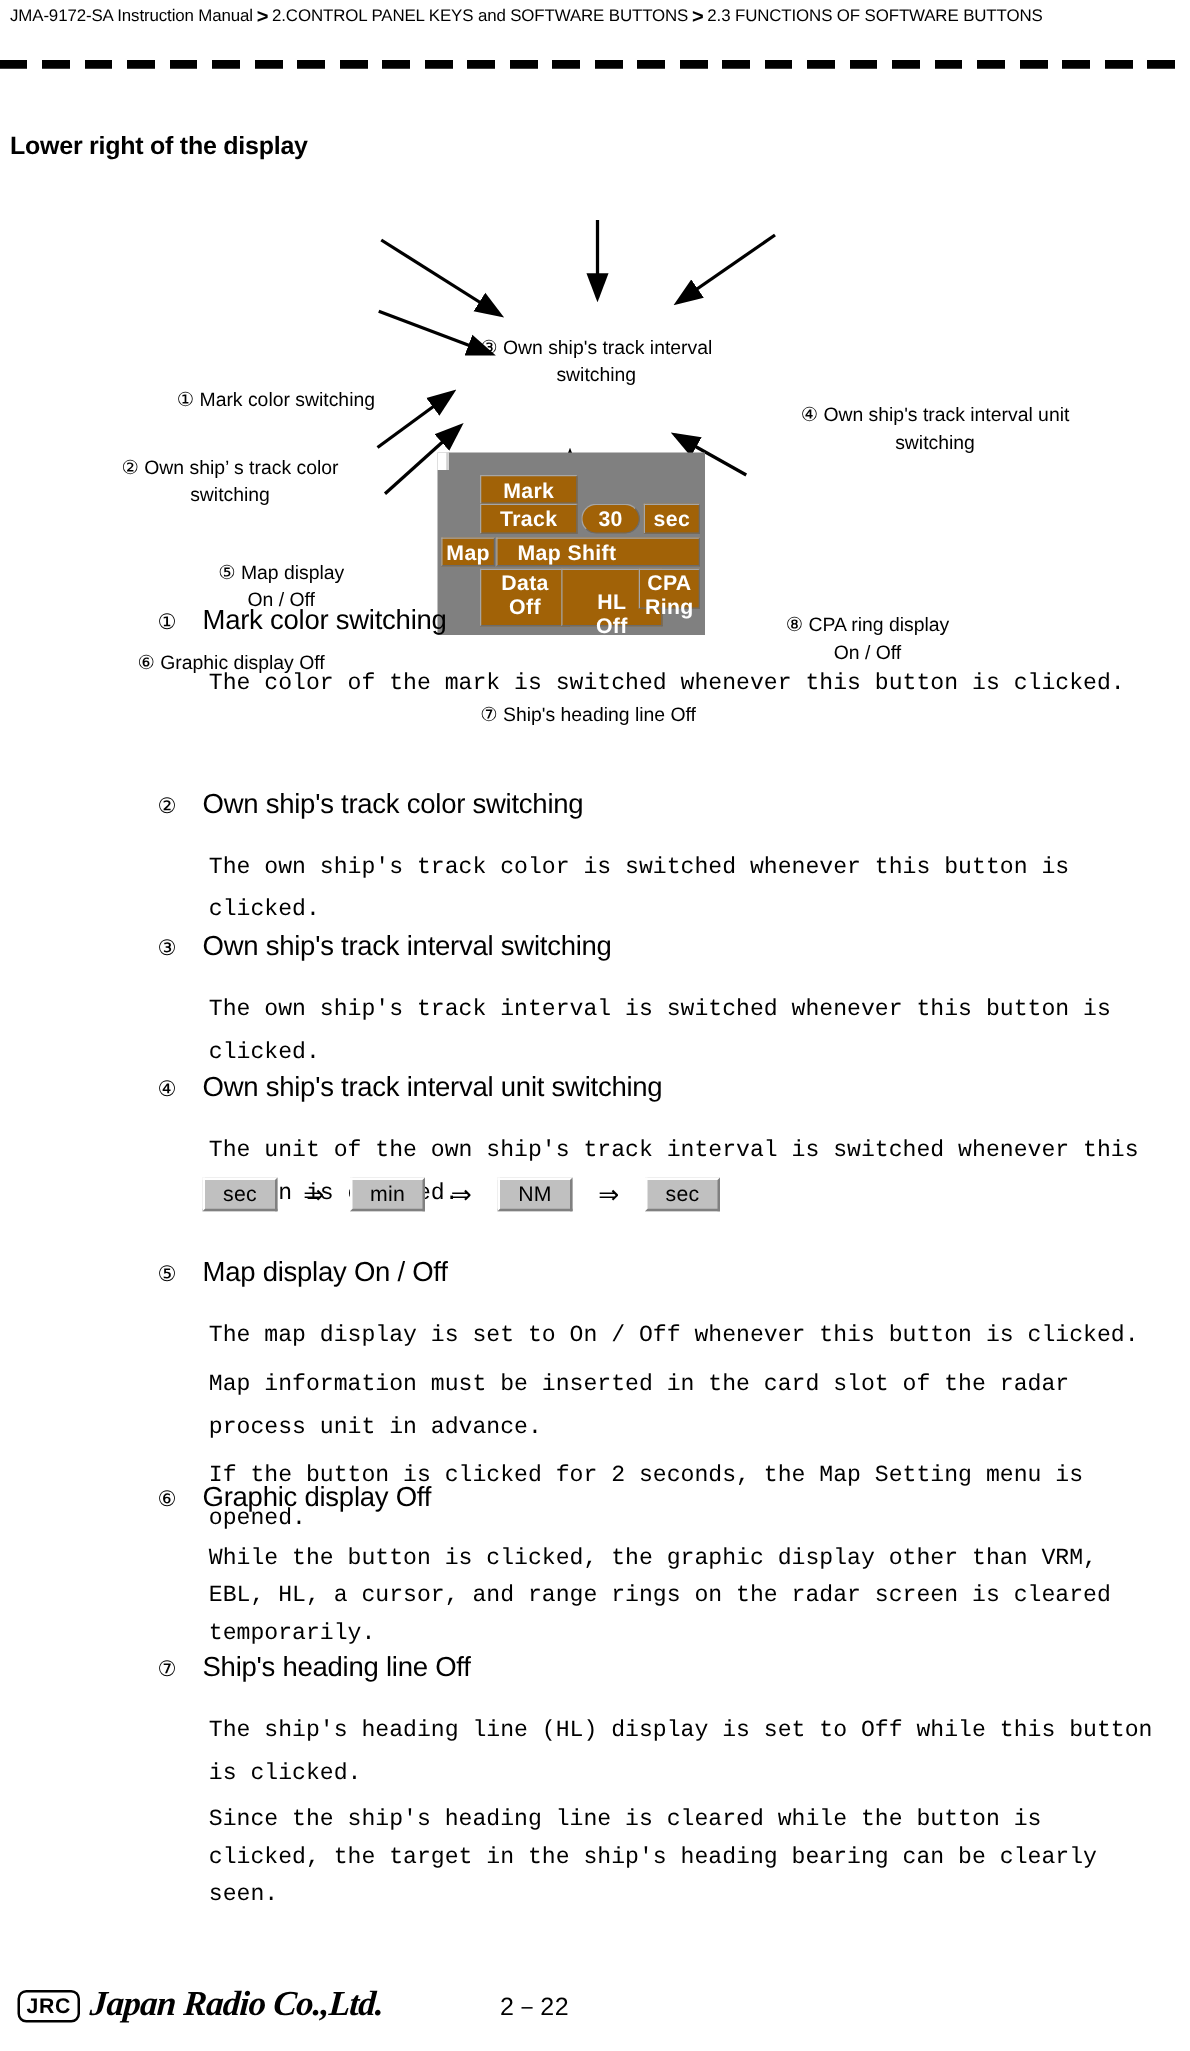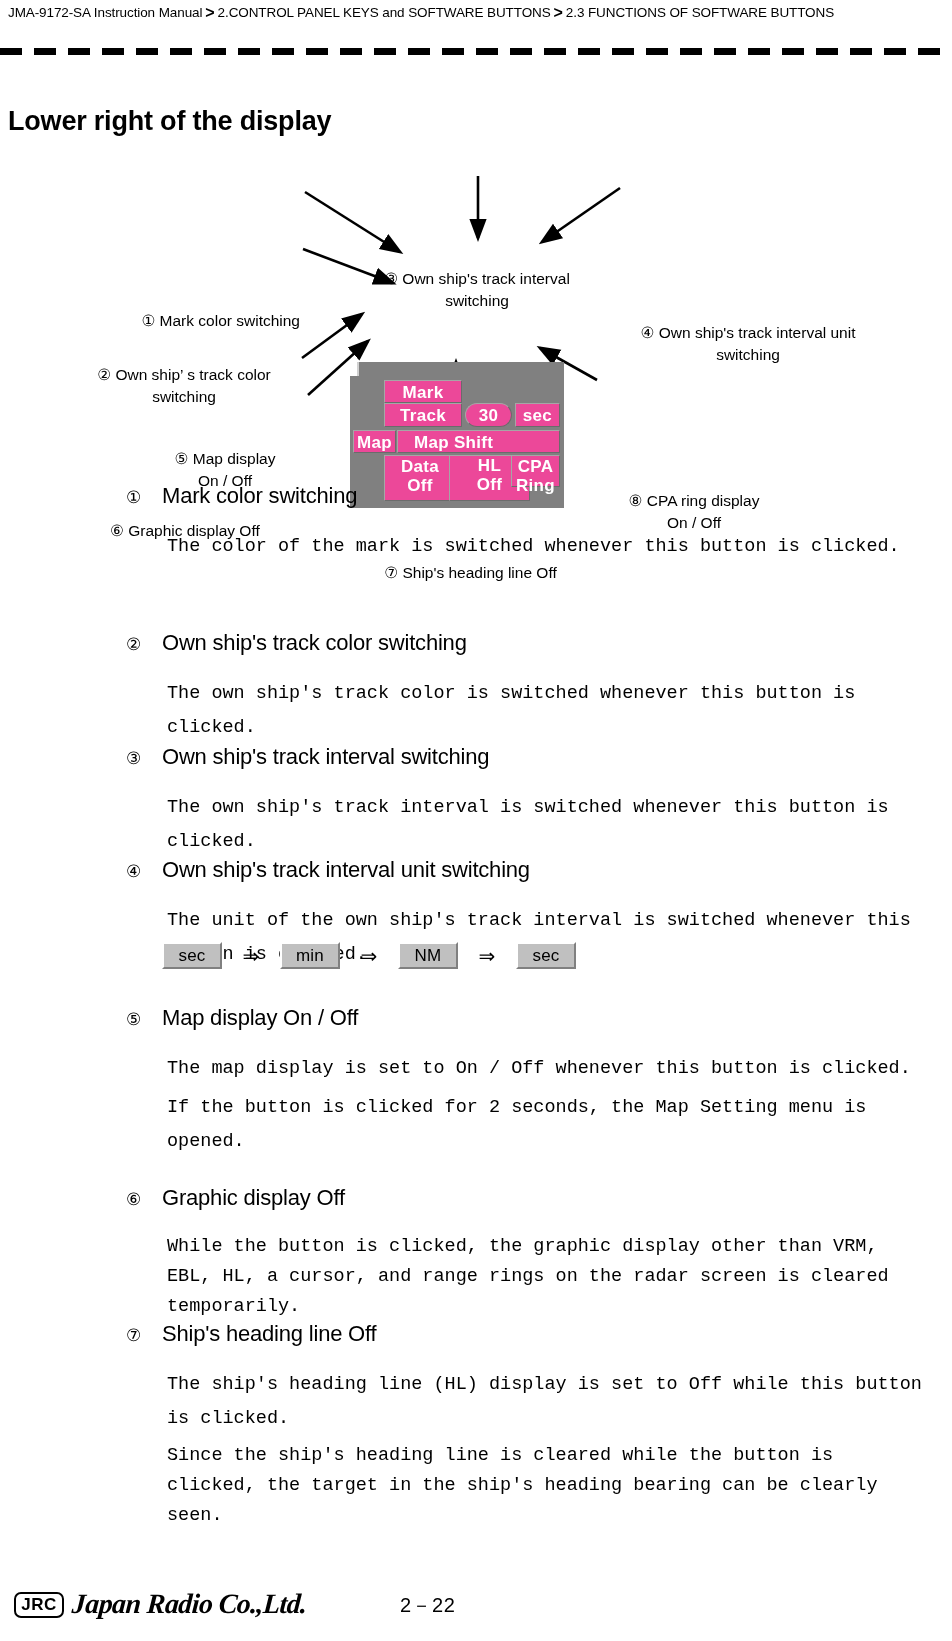--- a/index.html
+++ b/index.html
@@ -46,21 +46,21 @@
         #000 0px, #000 22px,
         #fff 22px, #fff 34px);
   }
 
   
   .page-title {
     position: absolute;
     left: 8px;
     top: 106px;
     font-family: "Liberation Sans", sans-serif;
-    font-size: 27px;
+    font-size: 20px;
     font-weight: bold;
     letter-spacing: -0.2px;
   }
 
   
   .figure {
     position: absolute;
     left: 0;
     top: 130px;
     width: 952px;
@@ -104,40 +104,40 @@
     border-right: 2px solid #d0d0d0;
   }
   .pbtn {
     position: absolute;
     color: #ffffff;
     font-family: "Liberation Sans", sans-serif;
     font-weight: bold;
     font-size: 17px;
     line-height: 19px;
     text-align: center;
-    background: #ec4899;
+    background: #a16207;
     border-top: 1px solid #a6a6a6;
     border-left: 1px solid #a6a6a6;
     border-right: 1px solid #6b6b6b;
     border-bottom: 1px solid #6b6b6b;
     box-sizing: border-box;
     letter-spacing: 0.3px;
   }
   
   .b-mark  { left: 34px;  top: 18px;  width: 78px; height: 23px; padding-top: 2px;}
   
   .b-track { left: 34px;  top: 41px;  width: 78px; height: 24px; padding-top: 2px;}
   .b-30    { left: 115px; top: 41px;  width: 47px; height: 24px; padding-top: 2px; border-radius: 12px;}
   .b-sec   { left: 165px; top: 41px;  width: 45px; height: 24px; padding-top: 2px;}
   
   .b-map   { left: 3px;   top: 68px;  width: 43px; height: 23px; padding-top: 2px;}
   .b-mshift{ left: 47px;  top: 68px;  width: 163px;height: 23px; padding-top: 2px; text-align:left; padding-left:16px;}
   
   .b-data  { left: 34px;  top: 93px;  width: 72px; height: 46px; padding-top: 1px;}
-  .b-hl    { left: 99px;  top: 93px;  width: 81px; height: 46px; padding-top: 0;}
+  .b-hl    { left: 99px;  top: 93px;  width: 81px; height: 46px; padding-top: 16px;}
   .b-cpa   { left: 161px; top: 93px;  width: 49px; height: 32px; padding-top: 1px;}
   .pbtn span { display: block; }
 
   
   .leaders {
     position: absolute;
     left: 0; top: 0;
     width: 952px; height: 340px;
     pointer-events: none;
   }
@@ -381,20 +381,21 @@
   <div class="seqbtn">NM</div>
   <div class="seqarrow">⇒</div>
   <div class="seqbtn">sec</div>
 </div>
 
 <div class="item i5">
   <div class="num">⑤</div>
   <div class="h">Map display On / Off</div>
   <div class="body">
     <p>The map display is set to On / Off whenever this button is clicked.</p>
+    <p>Map information must be inserted in the card slot of the radar process unit in advance.</p>
     <p>If the button is clicked for 2 seconds, the Map Setting menu is opened.</p>
   </div>
 </div>
 
 <div class="item i6">
   <div class="num">⑥</div>
   <div class="h">Graphic display Off</div>
   <div class="body" style="line-height:30px;">
     <p>While the button is clicked, the graphic display other than VRM, EBL, HL, a cursor, and range rings on the radar screen is cleared temporarily.</p>
   </div>

